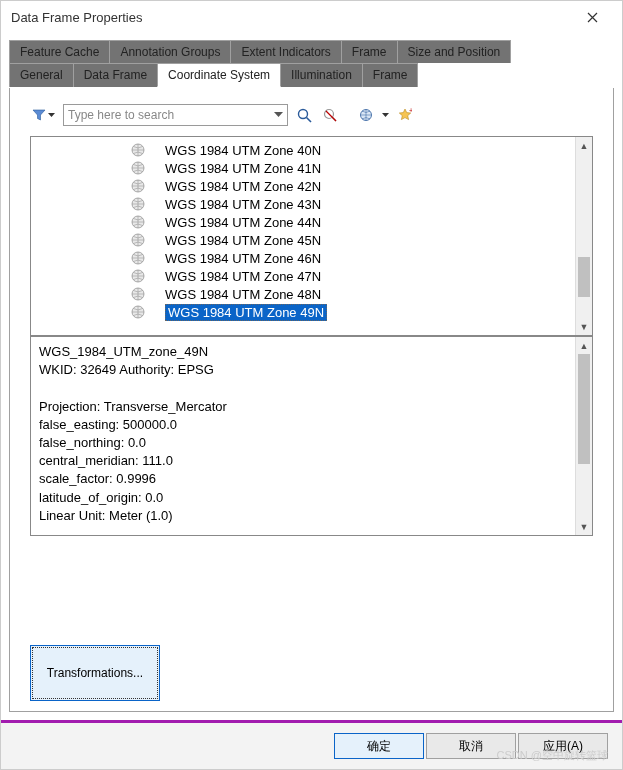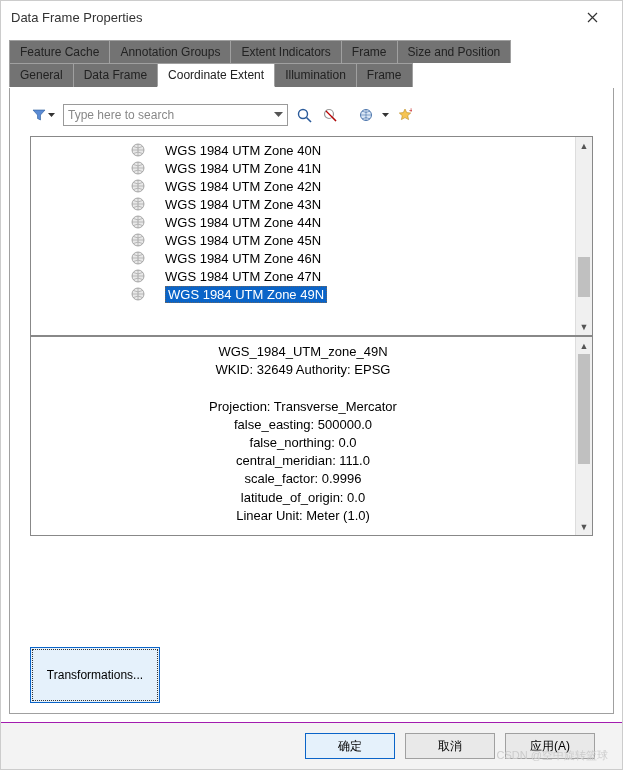--- a/index.html
+++ b/index.html
@@ -23,24 +23,24 @@
 .tree { border: 1px solid #888; height: 200px; background: #fff; display: flex; }
 .tree-inner { flex: 1; overflow: hidden; padding: 4px 0; }
 .tree-item { display: flex; align-items: center; gap: 20px; padding: 0 4px 0 100px; height: 18px; font-size: 13px; }
 .tree-item .globe { flex-shrink: 0; }
 .tree-item span.label { white-space: nowrap; }
 .tree-item.selected span.label { background: #0a64c8; color: #fff; border: 1px dotted #666; padding: 0 2px; }
 .scroll { width: 17px; background: #f0f0f0; border-left: 1px solid #ddd; position: relative; }
 .scroll .arrow { width: 100%; height: 17px; display: flex; align-items: center; justify-content: center; font-size: 9px; color: #555; }
 .scroll .thumb { position: absolute; left: 2px; right: 2px; background: #c0c0c0; }
 .section-label { margin-top: 10px; margin-bottom: 4px; font-size: 12px; }
-.details { border: 1px solid #888; height: 200px; display: flex; text-align: center; }
+.details { border: 1px solid #888; height: 200px; display: flex; }
 .details-inner { flex: 1; padding: 6px 8px; font-size: 13px; line-height: 1.4; white-space: pre; overflow: hidden; }
 .transform-btn { margin-top: auto; border: 1px solid #0a64c8; outline: 1px dotted #333; outline-offset: -3px; background: #e5f1fb; padding: 20px 12px; width: 130px; text-align: center; font-size: 12px; }
-.footer { display: flex; justify-content: flex-end; align-items: center; gap: 10px; padding: 10px 27px; border-top: 1px solid #a21caf; background: #f3f3f3; position: relative; }
+.footer { display: flex; justify-content: flex-end; align-items: center; gap: 2px; padding: 10px 14px; border-top: 3px solid #a21caf; background: #f3f3f3; position: relative; }
 .footer button { width: 90px; height: 26px; border: 1px solid #a0a0a0; background: #e9e9e9; font-size: 12px; }
 .footer button.primary { border-color: #0a64c8; background: #e5f1fb; }
 .watermark { position: absolute; right: 14px; bottom: 6px; font-size: 11px; color: #ccc; pointer-events: none; }
 svg { display: block; }
 </style>
 </head>
 <body>
 
 <div class="titlebar">
   <span class="title">Data Frame Properties</span>
@@ -56,21 +56,21 @@
     <div class="tabrow" id="tabrow1">
         <div class="tab">Feature Cache</div>
         <div class="tab">Annotation Groups</div>
         <div class="tab">Extent Indicators</div>
         <div class="tab">Frame</div>
         <div class="tab">Size and Position</div>
       </div>
     <div class="tabrow tabrow2" id="tabrow2">
         <div class="tab">General</div>
         <div class="tab">Data Frame</div>
-        <div class="tab active">Coordinate Extent</div>
+        <div class="tab active">Coordinate System</div>
         <div class="tab">Illumination</div>
         <div class="tab">Frame</div>
       </div>
   </div>
 
   <div class="tabpanel">
     <div class="toolbar">
       <div class="filter-btn">
         <svg width="14" height="14" viewBox="0 0 14 14">
             <path d="M1 2 h12 l-4.5 5 v5 l-3 -1.5 v-3.5 z" fill="#5b8bd4" stroke="#2a5a9a" stroke-width="0.6"></path>
@@ -166,20 +166,27 @@
               <path d="M1 7h12M7 1v12M2.5 3.5q4.5 3 9 0M2.5 10.5q4.5 -3 9 0" stroke="#888" stroke-width="0.5" fill="none"></path>
             </svg>
             <span class="label">WGS 1984 UTM Zone 46N</span>
           </div>
           <div class="tree-item">
             <svg class="globe" width="14" height="14" viewBox="0 0 14 14">
               <circle cx="7" cy="7" r="6" fill="#e8e8e8" stroke="#888" stroke-width="0.7"></circle>
               <path d="M1 7h12M7 1v12M2.5 3.5q4.5 3 9 0M2.5 10.5q4.5 -3 9 0" stroke="#888" stroke-width="0.5" fill="none"></path>
             </svg>
             <span class="label">WGS 1984 UTM Zone 47N</span>
+          </div>
+          <div class="tree-item">
+            <svg class="globe" width="14" height="14" viewBox="0 0 14 14">
+              <circle cx="7" cy="7" r="6" fill="#e8e8e8" stroke="#888" stroke-width="0.7"></circle>
+              <path d="M1 7h12M7 1v12M2.5 3.5q4.5 3 9 0M2.5 10.5q4.5 -3 9 0" stroke="#888" stroke-width="0.5" fill="none"></path>
+            </svg>
+            <span class="label">WGS 1984 UTM Zone 48N</span>
           </div>
           <div class="tree-item selected">
             <svg class="globe" width="14" height="14" viewBox="0 0 14 14">
               <circle cx="7" cy="7" r="6" fill="#e8e8e8" stroke="#888" stroke-width="0.7"></circle>
               <path d="M1 7h12M7 1v12M2.5 3.5q4.5 3 9 0M2.5 10.5q4.5 -3 9 0" stroke="#888" stroke-width="0.5" fill="none"></path>
             </svg>
             <span class="label">WGS 1984 UTM Zone 49N</span>
           </div>
         </div>
       <div class="scroll">

